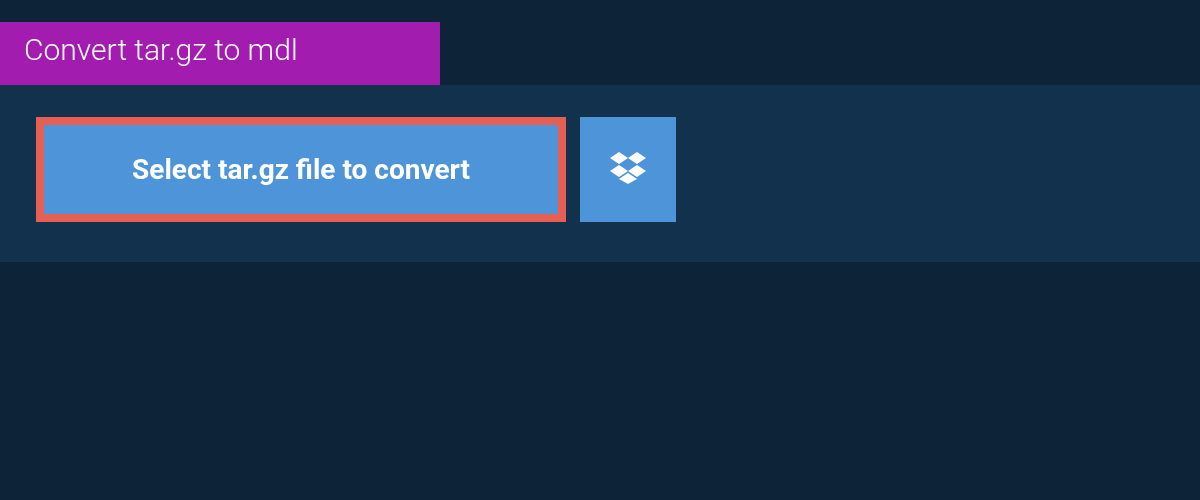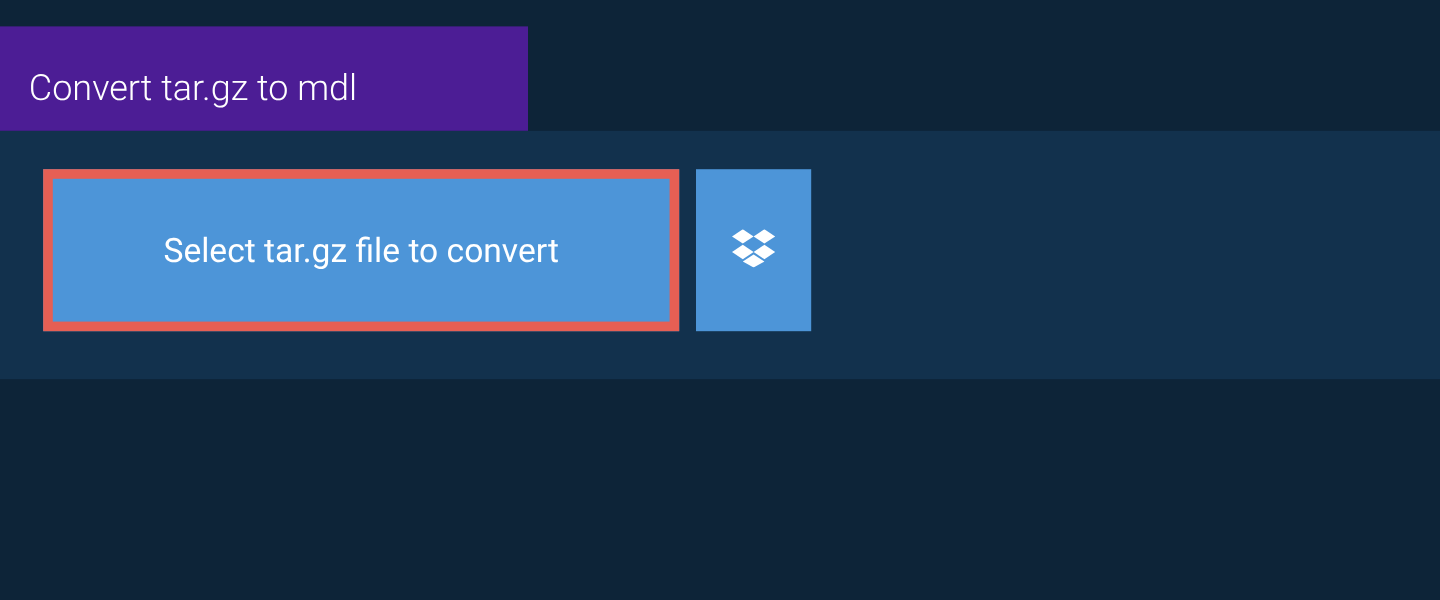--- a/index.html
+++ b/index.html
@@ -11,45 +11,45 @@
       width: 1200px;
       height: 500px;
       background: #0d2438;
       font-family: -apple-system, BlinkMacSystemFont, "Segoe UI", Roboto, Helvetica, Arial, sans-serif;
       overflow: hidden;
     }
     .tab-container {
       padding-top: 22px;
     }
     .tab {
-      background: #4c1d95;
+      background: #a21caf;
       display: inline-block;
-      padding: 34px 40px 18px 24px;
+      padding: 10px 40px 18px 24px;
       color: #ffffff;
       font-size: 30px;
       font-weight: 300;
       min-width: 440px;
     }
     .panel {
       background: #12314d;
       width: 100%;
       padding: 32px 36px 40px 36px;
     }
     .button-row {
       display: flex;
       gap: 14px;
       align-items: stretch;
     }
     .select-button {
       background: #4d95d8;
       border: 8px solid #e65f54;
       color: #ffffff;
       font-size: 28px;
-      font-weight: 400;
-      padding: 43px 48px;
+      font-weight: 700;
+      padding: 28px 48px;
       cursor: pointer;
       display: flex;
       align-items: center;
       justify-content: center;
       min-width: 530px;
     }
     .dropbox-button {
       background: #4d95d8;
       color: #ffffff;
       width: 96px;

